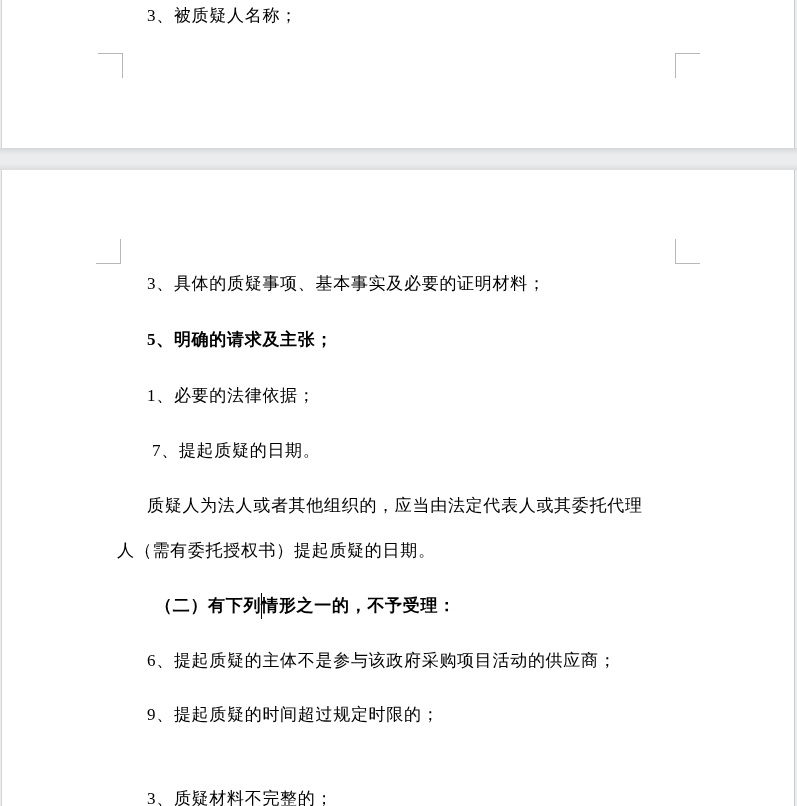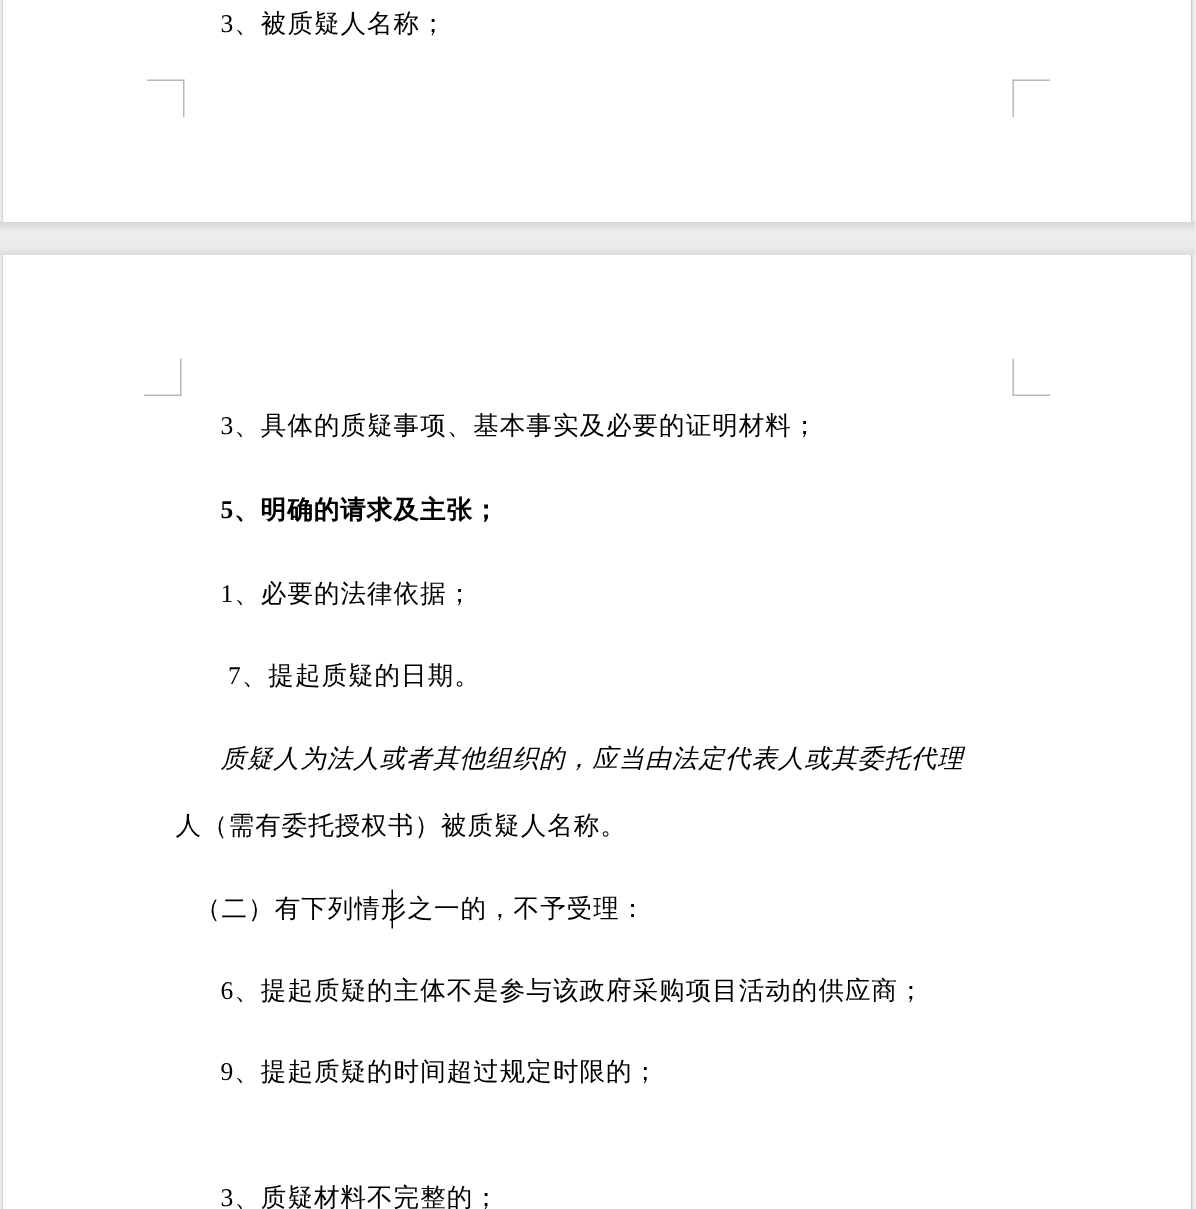--- a/index.html
+++ b/index.html
@@ -57,23 +57,23 @@
     width: 1px;
     height: 26px;
     background: #000000;
   }
   
   .p1-l1 { left: 145px; top: 6px; }
   .p2-l1 { left: 145px; top: 104px; }
   .p2-l2 { left: 145px; top: 160px; font-weight: bold; }
   .p2-l3 { left: 145px; top: 216px; }
   .p2-l4 { left: 150px; top: 271px; }
-  .p2-l5 { left: 145px; top: 326px; font-style: italic; }
+  .p2-l5 { left: 145px; top: 326px; }
   .p2-l6 { left: 115px; top: 371px; }
-  .p2-l7 { left: 128px; top: 426px; }
+  .p2-l7 { left: 153px; top: 426px; font-weight: bold; }
   .p2-l8 { left: 145px; top: 481px; }
   .p2-l9 { left: 145px; top: 535px; }
   .p2-l10 { left: 145px; top: 619px; text-align: right; }
 </style>
 </head>
 <body>
 
 <div class="stage">
 
   <div class="page page1">
@@ -86,21 +86,21 @@
 
   <div class="page page2">
     <div class="mark tl" style="left:94px; top:69px;"></div>
     <div class="mark tr" style="left:673px; top:69px;"></div>
 
     <div class="text-line p2-l1">3、具体的质疑事项、基本事实及必要的证明材料；</div>
     <div class="text-line p2-l2">5、明确的请求及主张；</div>
     <div class="text-line p2-l3">1、必要的法律依据；</div>
     <div class="text-line p2-l4">7、提起质疑的日期。</div>
     <div class="text-line p2-l5">质疑人为法人或者其他组织的，应当由法定代表人或其委托代理</div>
-    <div class="text-line p2-l6">人（需有委托授权书）被质疑人名称。</div>
+    <div class="text-line p2-l6">人（需有委托授权书）提起质疑的日期。</div>
     <div class="text-line p2-l7">（二）有下列情形之一的，不予受理：</div>
     <div class="text-line p2-l8">6、提起质疑的主体不是参与该政府采购项目活动的供应商；</div>
     <div class="text-line p2-l9">9、提起质疑的时间超过规定时限的；</div>
     <div class="text-line p2-l10">3、质疑材料不完整的；</div>
 
     <div class="caret" style="left:259px; top:423px;"></div>
   </div>
 
 </div>
 

